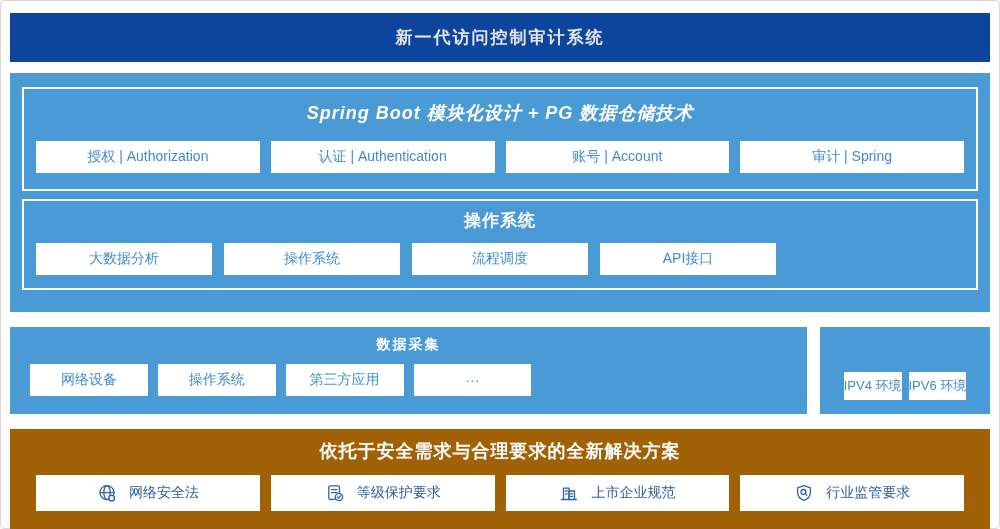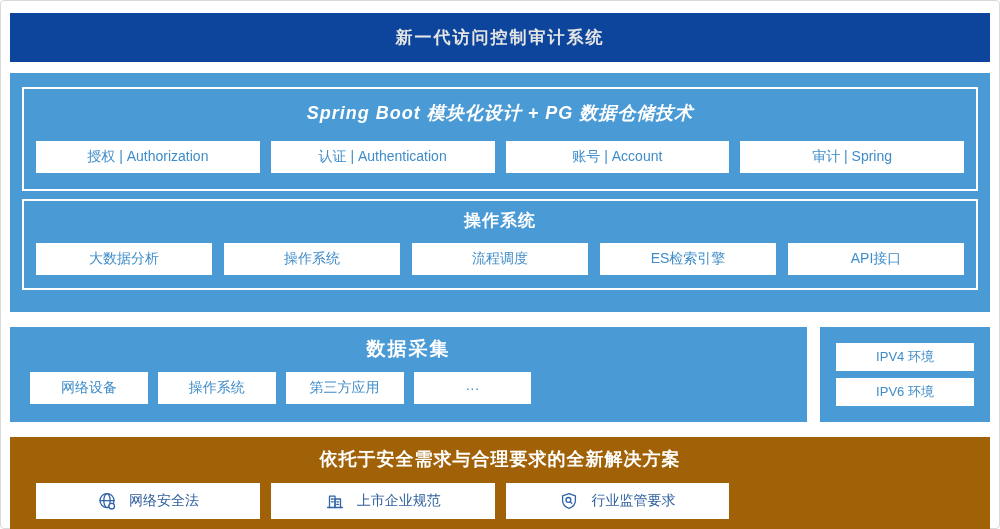--- a/index.html
+++ b/index.html
@@ -40,26 +40,26 @@
   .g6 { grid-template-columns:repeat(6,1fr); gap:10px; }
   .mod {
     height:32px; background:#ffffff;
     display:flex; align-items:center; justify-content:center;
     color:#3f8cc9; font-size:14px; white-space:nowrap;
   }
   
   .row { display:flex; gap:13px; margin:15px 9px 0; }
   .collect { flex:1; padding:9px 20px 18px; }
   .sec-title {
-    text-align:center; color:#fff; font-size:19px; font-weight:bold;
+    text-align:center; color:#fff; font-size:14px; font-weight:bold;
     letter-spacing:2px; margin-bottom:10px;
   }
   .env {
     width:170px; padding:14px 16px;
-    display:flex; flex-direction:column; justify-content:center; gap:7px;
+    display:flex; flex-direction:row; justify-content:center; gap:7px;align-items:flex-end;
   }
   .env .mod { height:28px; font-size:13px; }
   
   .solution {
     margin:15px 9px 0; background:#a16207; padding:10px 12px 12px;
   }
   .solution .sec-title { font-size:18px; letter-spacing:1px; margin-bottom:9px; }
   .solution .grid { margin:12px 14px; }
   .solution .mod { height:36px; gap:12px; color:#30609f; }
   .icon { display:inline-flex; flex:none; }
@@ -83,21 +83,20 @@
         <div class="mod">账号 | Account</div>
         <div class="mod">审计 | Spring</div>
       </div>
     </div>
     <div class="inner-panel">
       <div class="panel-title small">操作系统</div>
       <div class="grid g5">
         <div class="mod">大数据分析</div>
         <div class="mod">操作系统</div>
         <div class="mod">流程调度</div>
-        <div class="mod">ES检索引擎</div>
         <div class="mod">API接口</div>
       </div>
     </div>
   </section>
 
   <div class="row">
     <section class="sky collect">
       <div class="sec-title">数据采集</div>
       <div class="grid g6">
         <div class="mod">网络设备</div>
@@ -121,20 +120,32 @@
           <svg width="20" height="20" viewBox="0 0 20 20">
             <circle cx="10" cy="9.6" r="7"></circle>
             <ellipse cx="10" cy="9.6" rx="3.2" ry="7"></ellipse>
             <line x1="3" y1="9.6" x2="17" y2="9.6"></line>
             <circle cx="14.7" cy="15.2" r="2.8" fill="#ffffff"></circle>
           </svg>
         </span>
         <span>网络安全法</span>
       </div>
 
+      <div class="mod">
+        <span class="icon">
+          <svg width="20" height="20" viewBox="0 0 20 20">
+            <rect x="3.8" y="2.8" width="10.6" height="13.6" rx="1.5"></rect>
+            <line x1="6.5" y1="6.6" x2="11.8" y2="6.6"></line>
+            <line x1="6.5" y1="9.6" x2="11.8" y2="9.6"></line>
+            <circle cx="14" cy="13.9" r="3.6" fill="#ffffff"></circle>
+            <polyline points="12.4,13.9 13.5,15 15.6,12.8"></polyline>
+          </svg>
+        </span>
+        <span>等级保护要求</span>
+      </div>
 
       <div class="mod">
         <span class="icon">
           <svg width="20" height="20" viewBox="0 0 20 20">
             <path d="M4.5 16.5 V5.2 h5.5 v11.3"></path>
             <path d="M10 16.5 V8 h5.5 v8.5"></path>
             <line x1="2.6" y1="16.5" x2="17.4" y2="16.5"></line>
             <line x1="6.4" y1="8" x2="8.2" y2="8"></line>
             <line x1="6.4" y1="10.8" x2="8.2" y2="10.8"></line>
             <line x1="11.8" y1="10.8" x2="13.6" y2="10.8"></line>

